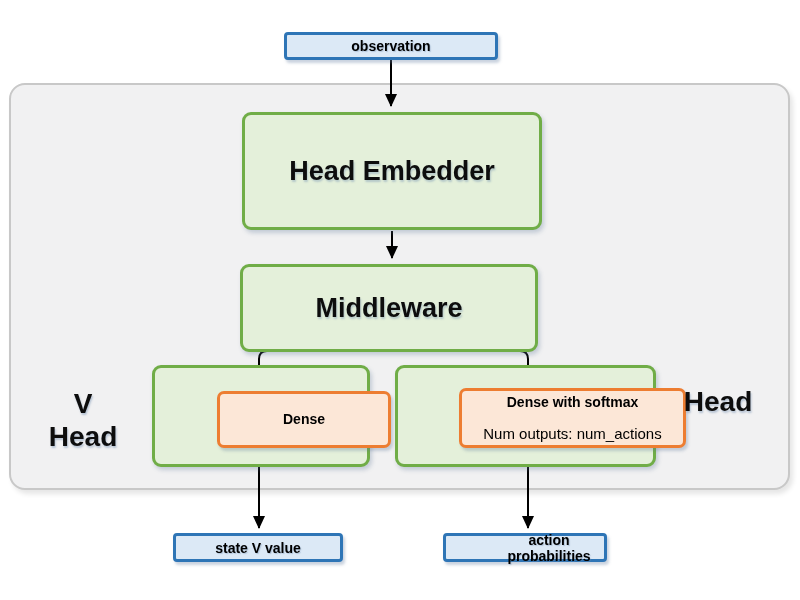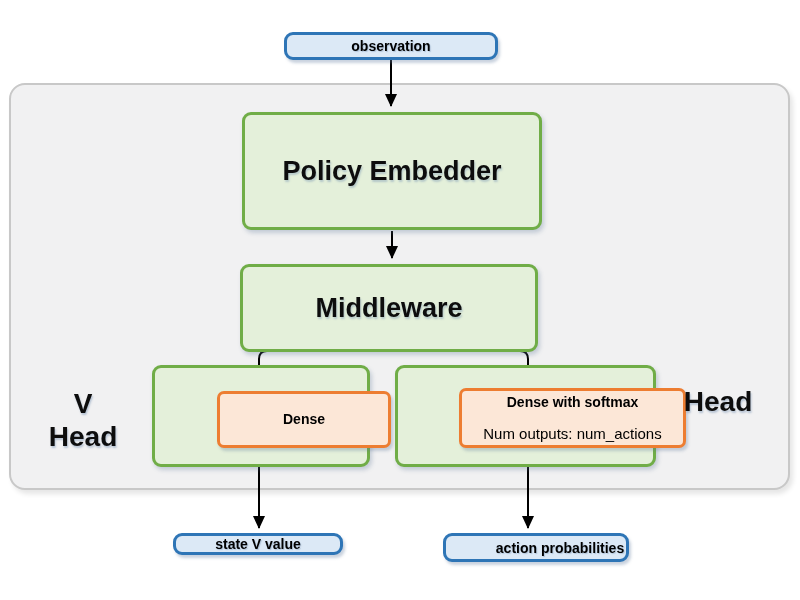--- a/index.html
+++ b/index.html
@@ -39,21 +39,21 @@
     position: absolute;
     box-sizing: border-box;
     display: flex;
     align-items: center;
     justify-content: center;
     text-align: center;
   }
   .io-box {
     background: #dcE9f6;
     border: 3px solid #2e75b6;
-    border-radius: 9px;
+    border-radius: 4px;
     font-size: 14px;
     font-weight: bold;
     color: #000;
     text-shadow: 1px 1px 1px rgba(110,140,175,0.40);
     box-shadow: 2px 3px 3px rgba(100,125,160,0.35);
   }
   .block {
     background: #e4f0da;
     border: 3px solid #70ad47;
     border-radius: 9px;
@@ -120,21 +120,21 @@
     <path d="M391,337 V343 Q391,351 399,351 H520 Q528,351 528,359 V381" fill="none" stroke="#000" stroke-width="2" marker-end="url(#ah)"></path>
     <path d="M259,448 V528" fill="none" stroke="#000" stroke-width="2" marker-end="url(#ah)"></path>
     <path d="M528,448 V528" fill="none" stroke="#000" stroke-width="2" marker-end="url(#ah)"></path>
   </svg>
 
   <div class="node io-box" style="left:284px; top:32px; width:214px; height:28px;">
     <span>observation</span>
   </div>
 
   <div class="node block" style="left:242px; top:112px; width:300px; height:118px;">
-    <span>Policy Embedder</span>
+    <span>Head Embedder</span>
   </div>
 
   <div class="node block" style="left:240px; top:264px; width:298px; height:88px;">
     <span>Middleware</span>
   </div>
 
   <div class="group-box" style="left:152px; top:365px; width:218px; height:102px;"></div>
   <div class="node layer-box" style="left:173px; top:391px; width:174px; height:57px;">
     <span class="layer-title">Dense</span>
   </div>
@@ -145,20 +145,20 @@
 
   <div class="group-box" style="left:395px; top:365px; width:261px; height:102px;"></div>
   <div class="node layer-box" style="left:415px; top:388px; width:227px; height:60px;gap:12px;">
     <span class="layer-title">Dense with softmax</span>
     <span class="layer-detail">Num outputs: num_actions</span>
   </div>
   <div class="head-label" style="left:656px; top:385px; width:124px;">
     <div>Head</div>
   </div>
 
-  <div class="node io-box" style="left:173px; top:533px; width:170px; height:22px;">
+  <div class="node io-box" style="left:173px; top:533px; width:170px; height:29px;">
     <span>state V value</span>
   </div>
-  <div class="node io-box" style="left:443px; top:533px; width:186px; height:29px;padding-left:48px;">
+  <div class="node io-box" style="left:443px; top:533px; width:164px; height:29px;padding-left:48px;">
     <span>action probabilities</span>
   </div>
 
 </div>
 
 </body></html>

